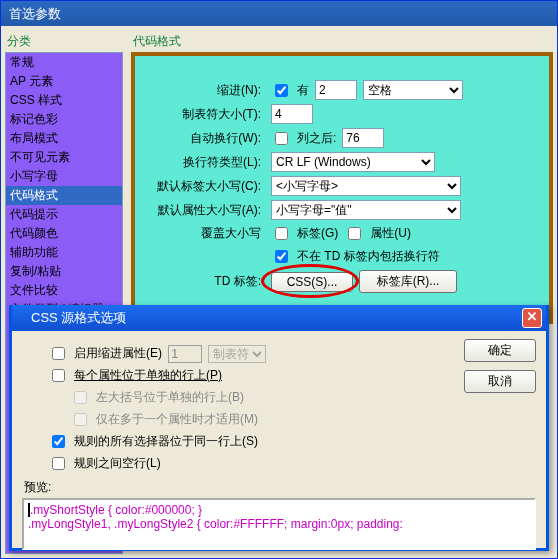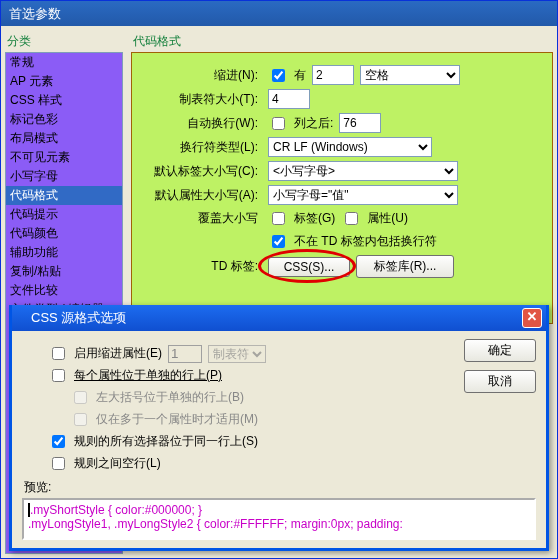--- a/index.html
+++ b/index.html
@@ -15,21 +15,21 @@
 
   .group-left { width: 118px; display: flex; flex-direction: column; }
   .group-right { flex: 1; }
 
   .group-title { font-size: 12px; margin: 4px 0 2px 2px; color: #15803d; }
 
   .listbox { flex: 1; min-height: 270px; border: 1px solid #7f9db9; background: #8b5cf6; overflow: auto; font-size: 12px; }
   .listbox div { padding: 1px 4px; white-space: nowrap; cursor: default; }
   .listbox .sel { background: #316ac5; color: #fff; }
 
-  .form { border: 1px solid #a16207; background: #bef264; padding: 8px 8px 8px 8px; height: 272px; }
+  .form { border: 4px solid #a16207; background: #5eead4; padding: 20px 8px 8px 8px; height: 272px; }
   .row { display: flex; align-items: center; margin: 4px 0; gap: 6px; white-space: nowrap; }
   .row label { width: 118px; text-align: right; margin-right: 4px; }
   input[type=text].num { width: 42px; height: 20px; border:1px solid #7f9db9; background:#fff; padding:1px 3px; font-size:12px; }
   select { border:1px solid #7f9db9; background:#fff; height:20px; font-size:12px; }
   input[type=checkbox]{ width:13px; height:13px; }
 
   .btn { background: linear-gradient(#fefefe,#e8e8e0); border:1px solid #707070; border-radius:3px; padding:2px 10px; font-size:12px; cursor:pointer; }
   .circle-wrap { display:inline-block; position:relative; }
   .circle { position:absolute; left:-10px; top:-8px; width:98px; height:34px; border:3px solid #e00000; border-radius:50%; pointer-events:none; }
 
@@ -42,21 +42,21 @@
   .right-btns { position:absolute; right:4px; top:4px; display:flex; flex-direction:column; gap:8px; }
   .right-btns .btn { width:72px; }
 
   .opt-area { padding:6px 6px 0 30px; }
   .opt-row { display:flex; align-items:center; gap:6px; margin:3px 0; font-size:12px; color:#000; }
   .opt-row.ind { margin-left:22px; color:#888; }
   .opt-row input[type=text]{ width:34px; height:18px; border:1px solid #a0a0a0; background:#ece9d8; color:#888; }
   .opt-row select { height:18px; border:1px solid #a0a0a0; background:#ece9d8; color:#888; }
 
   .preview-label { margin:6px 0 2px 6px; font-size:12px; }
-  .preview-box { margin:0 4px; height:42px; border:2px inset #fff; background:#fff; padding:3px 4px; font-family: "Courier New", monospace; font-size:12px; white-space:nowrap; overflow:hidden; }
+  .preview-box { margin:0 4px; height:52px; border:2px inset #fff; background:#fff; padding:3px 4px; font-family: "Courier New", monospace; font-size:12px; white-space:nowrap; overflow:hidden; }
   .preview-box .p1 { color:#c800c8; }
 </style>
 </head>
 <body>
 
 <div class="win1">
   <div class="titlebar1">
     <span>首选参数</span>
   </div>
   <div class="body1">

